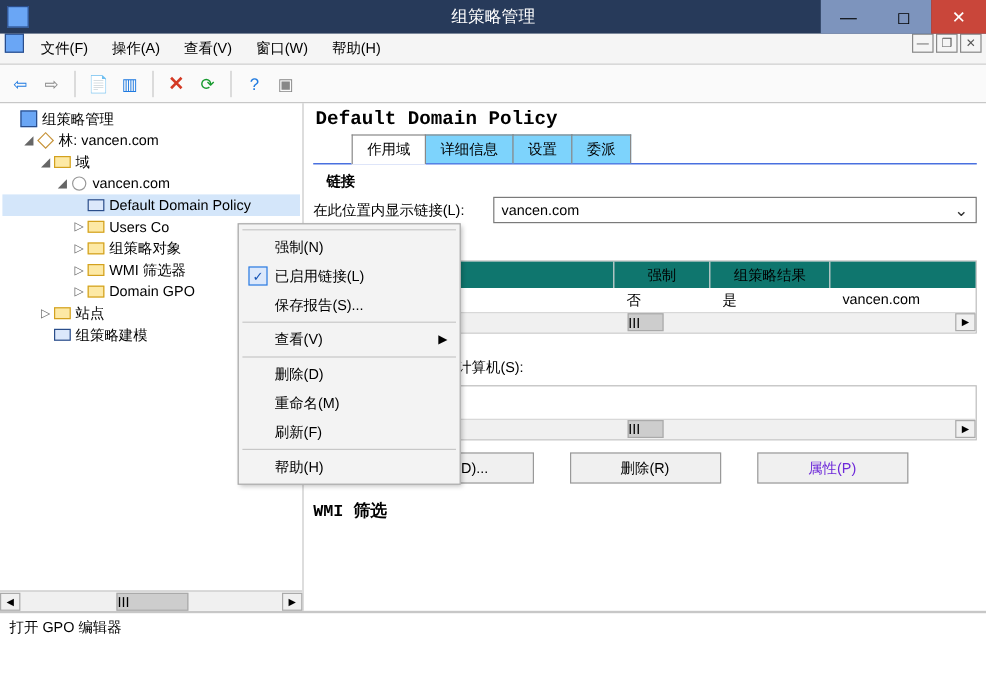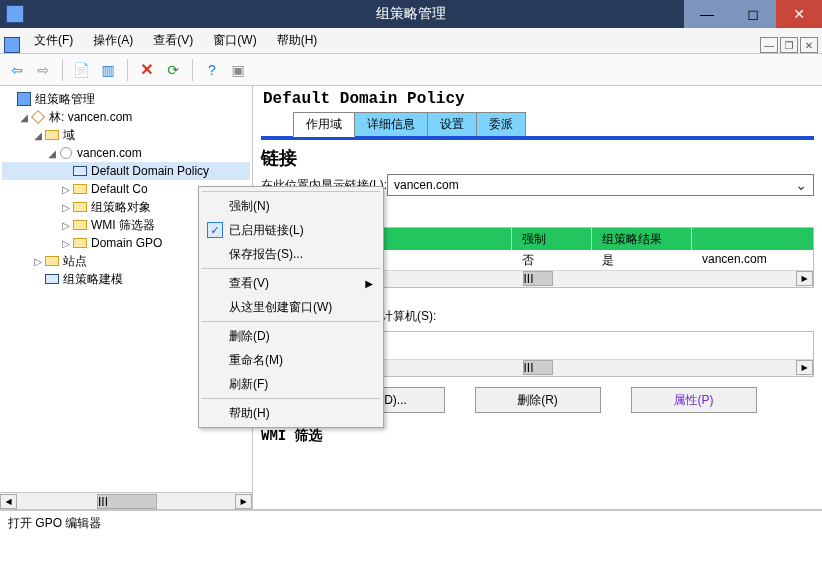--- a/index.html
+++ b/index.html
@@ -5,21 +5,21 @@
   * { box-sizing: border-box; margin: 0; padding: 0; }
   body { font-family: "Segoe UI", Arial, sans-serif; font-size: 12px; background: #fff; width: 822px; height: 569px; overflow: hidden; position: relative; }
   .titlebar { display: flex; align-items: center; background: #273a5a; color: #fff; height: 28px; position: relative; }
   .tb-icon { width: 18px; height: 18px; margin: 0 6px; background: #6aa6f5; border: 1px solid #2a4d8a; }
   .tb-title { position: absolute; left: 50%; transform: translateX(-50%); font-size: 14px; }
   .win-btns { margin-left: auto; display: flex; }
   .win-btn { width: 46px; height: 28px; display: flex; align-items: center; justify-content: center; font-family: Arial; font-size: 14px; color: #000; }
   .min { background: #7d94bd; }
   .max { background: #7d94bd; }
   .close { background: #c9463a; color: #fff; }
-  .menubar { display: flex; align-items: flex-end; height: 26px; border-bottom: 1px solid #c7c7c7; background: #f5f5f5; padding-left: 4px; }
+  .menubar { display: flex; align-items: flex-start; height: 26px; border-bottom: 1px solid #c7c7c7; background: #f5f5f5; padding-left: 4px; }
   .menubar .m-icon { width: 16px; height: 16px; margin-right: 4px; background: #6aa6f5; border: 1px solid #2a4d8a; }
   .menubar .m-item { padding: 4px 10px; }
   .menubar .mdibtns { margin-left: auto; display: flex; gap: 2px; margin-right: 4px;}
   .mdibtn { width: 18px; height: 16px; border: 1px solid #888; display:flex; align-items:center; justify-content:center; font-size:10px; color:#555;}
   .toolbar { display: flex; align-items: center; height: 32px; border-bottom: 1px solid #c7c7c7; background: #fafafa; padding-left: 6px; gap: 4px; }
   .sep { width: 1px; height: 22px; background: #c7c7c7; margin: 0 4px; }
   .tb-btn { width: 22px; height: 22px; display: flex; align-items: center; justify-content: center; font-size: 14px; }
   .blue { color: #1f7ae0; }
   .red { color: #d43a24; font-weight: bold; font-size: 16px; }
   .green { color: #169a2e; }
@@ -38,29 +38,29 @@
   .ic-link { background:#dce8fb; border:1px solid #2a4d8a; width:14px;height:10px; position:relative;}
   .sel { background:#d4e6fa; }
   .i0 { padding-left: 2px; } .i1 { padding-left: 16px; } .i2 { padding-left: 30px; } .i3 { padding-left: 44px; } .i4 { padding-left: 58px; }
   .hscroll { height: 17px; border-top:1px solid #c7c7c7; display:flex; align-items:center; background:#f0f0f0;}
   .hscroll .arr { width:17px; height:15px; border:1px solid #aaa; display:flex;align-items:center;justify-content:center; font-size:8px;}
   .hscroll .track { flex:1; display:flex;}
   .hscroll .thumb { width:60px; height:15px; background:#cdcdcd; border:1px solid #aaa; margin-left:80px;}
 
   .right { flex: 1; padding: 0 8px; display:flex; flex-direction:column;}
   .page-title { font-family: "Courier New", monospace; font-weight: bold; font-size: 16px; padding: 4px 2px;}
-  .tabs { display: flex; border-bottom: 4px solid #1d4ed8; padding-left: 32px;}
+  .tabs { display: flex; border-bottom: 1px solid #1d4ed8; padding-left: 32px;}
   .tab { padding: 3px 12px; border: 1px solid #888; border-bottom: none; margin-right: -1px; background:#7dd3fc;}
   .tab.active { background:#fff; position:relative; z-index:1; border-bottom:1px solid #fff; margin-bottom:-1px;}
-  .section-h { font-weight: bold; font-size: 18px; margin: 6px 0 4px 0;}
-  .row-line { display:flex; align-items:center; gap:0; margin-bottom:8px;}
+  .section-h { font-weight: bold; font-size: 12px; margin: 6px 0 4px 11px;}
+  .row-line { display:flex; align-items:center; gap:24px; margin-bottom:8px;}
   .combo { flex:1; height:22px; border:1px solid #7a7a7a; display:flex; align-items:center; padding:0 6px; position:relative;}
   .combo::after { content:"⌄"; position:absolute; right:6px; color:#333; font-size:14px;}
   .grid { border:1px solid #bcbcbc; }
-  .grid-head { display:flex; background:#22c55e; height:22px;}
+  .grid-head { display:flex; background:#0f766e; height:22px;text-align:center;}
   .gh { padding:3px 10px; border-right:1px solid #d8d8d8; font-size:12px;}
   .grid-row { display:flex; height:20px;}
   .gc { padding:2px 10px;}
   .grid-scroll { height:17px; border-top:1px solid #d8d8d8; display:flex; background:#f0f0f0;}
   .grid-scroll .arr{width:17px;height:15px;border:1px solid #aaa;display:flex;align-items:center;justify-content:center;font-size:8px;}
   .grid-scroll .track{flex:1;display:flex;justify-content:center;}
   .grid-scroll .thumb{width:30px;height:15px;background:#cdcdcd;border:1px solid #aaa;}
   .filter-box { border:1px solid #bcbcbc; height:46px;}
   .filter-body { height:27px; padding:4px 8px;}
   .btn-row { display:flex; gap:30px; justify-content:center; margin-top:10px;}
@@ -153,21 +153,21 @@
           <span class="ic">
             <span class="ic-link"></span>
           </span>
           <span>Default Domain Policy</span>
         </div>
       <div class="node i4">
           <span class="exp">▷</span>
           <span class="ic">
             <span class="ic-folder"></span>
           </span>
-          <span>Default Co</span>
+          <span>Users Co</span>
         </div>
       <div class="node i4">
           <span class="exp">▷</span>
           <span class="ic">
             <span class="ic-folder"></span>
           </span>
           <span>组策略对象</span>
         </div>
       <div class="node i4">
           <span class="exp">▷</span>
@@ -279,23 +279,20 @@
       <span>已启用链接(L)</span>
     </div>
   <div class="ctx-item">
       <span>保存报告(S)...</span>
     </div>
   <div class="ctx-sep"></div>
   <div class="ctx-item">
       <span>查看(V)</span>
       <span class="ctx-arrow">▶</span>
     </div>
-  <div class="ctx-item">
-      <span>从这里创建窗口(W)</span>
-    </div>
   <div class="ctx-sep"></div>
   <div class="ctx-item">
       <span>删除(D)</span>
     </div>
   <div class="ctx-item">
       <span>重命名(M)</span>
     </div>
   <div class="ctx-item">
       <span>刷新(F)</span>
     </div>

